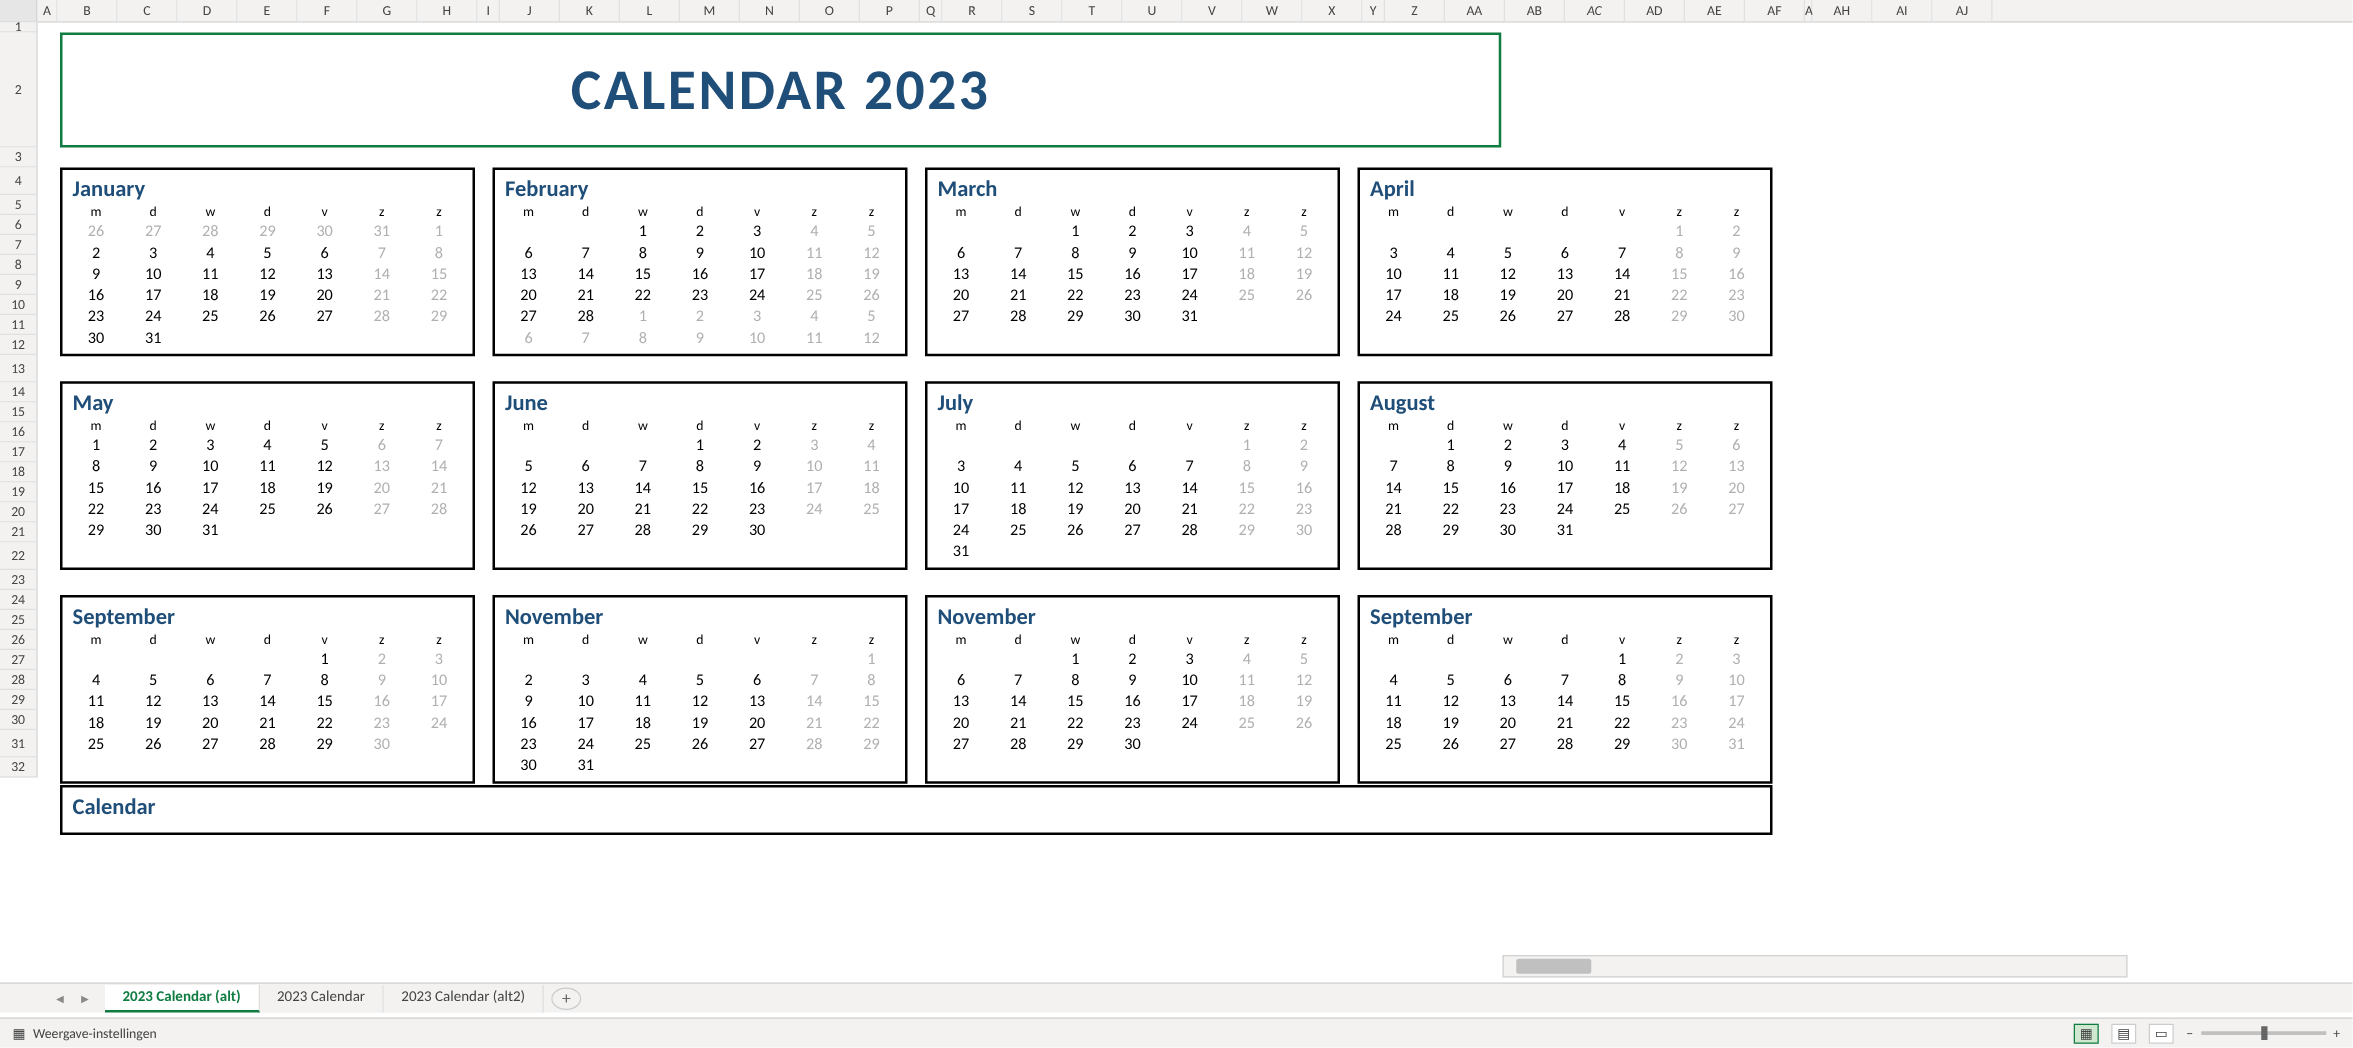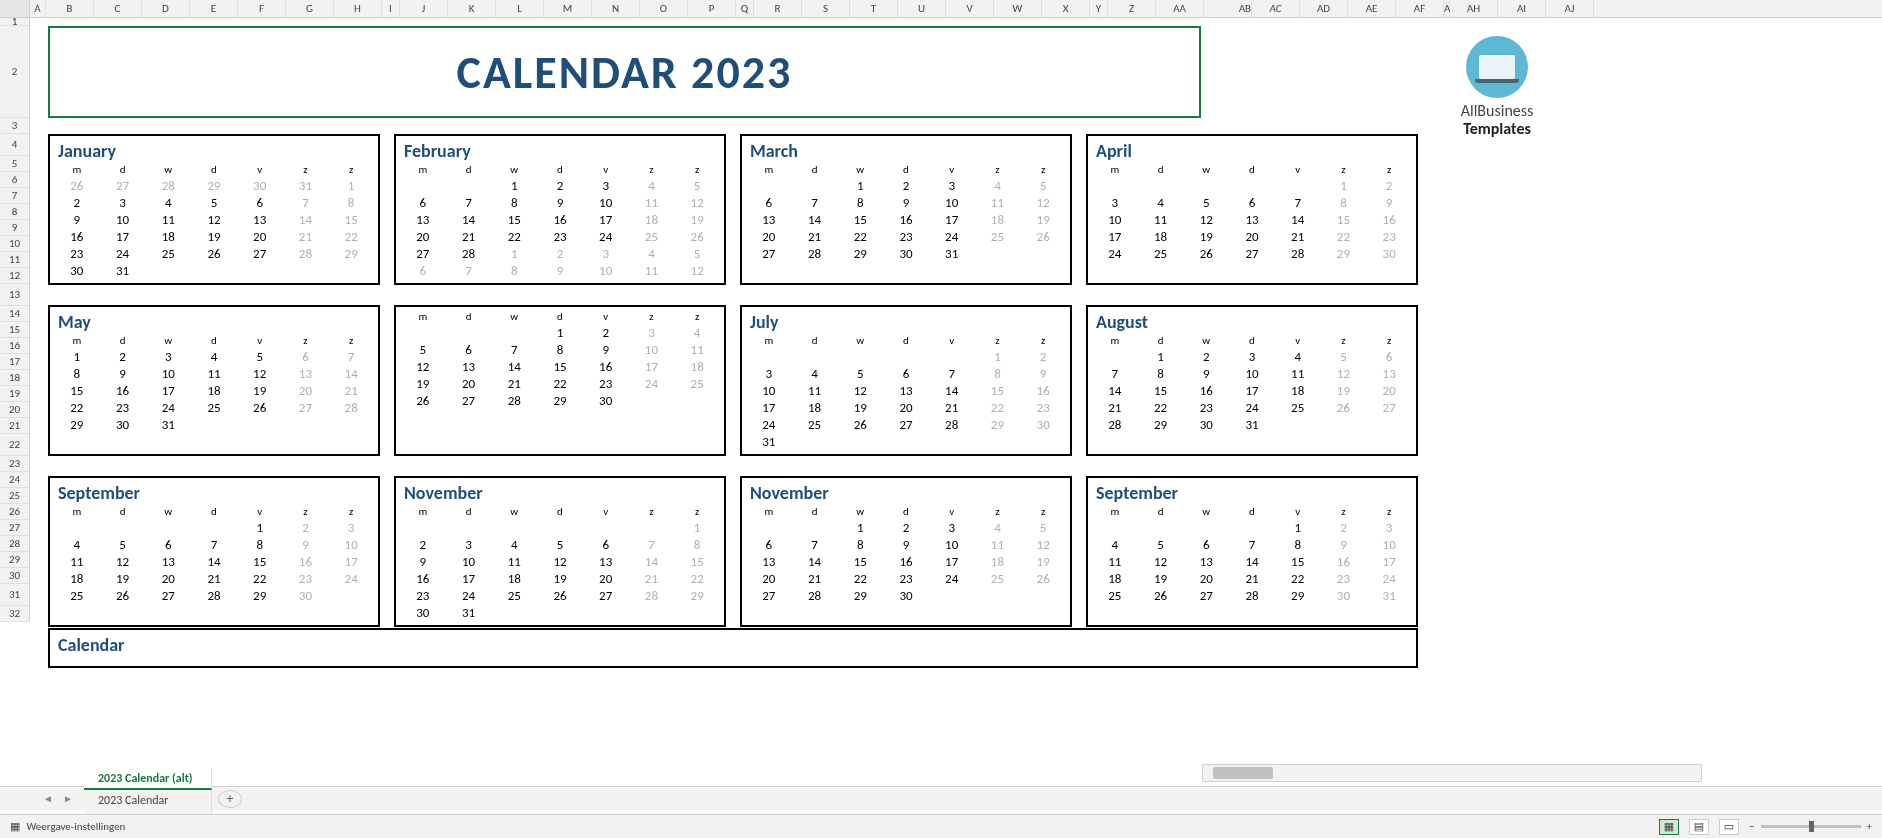--- a/index.html
+++ b/index.html
@@ -89,21 +89,21 @@
       <div class="col-header" style="width: 48px;">R</div>
       <div class="col-header" style="width: 48px;">S</div>
       <div class="col-header" style="width: 48px;">T</div>
       <div class="col-header" style="width: 48px;">U</div>
       <div class="col-header" style="width: 48px;">V</div>
       <div class="col-header" style="width: 48px;">W</div>
       <div class="col-header" style="width: 48px;">X</div>
       <div class="col-header" style="width: 18px;">Y</div>
       <div class="col-header" style="width: 48px;">Z</div>
       <div class="col-header" style="width: 48px;">AA</div>
-      <div class="col-header" style="width: 48px; text-align: right;">AB</div>
+      <div class="col-header" style="width: 48px;">AB</div>
       <div class="col-header" style="width: 48px; font-style: italic;">AC</div>
       <div class="col-header" style="width: 48px;">AD</div>
       <div class="col-header" style="width: 48px;">AE</div>
       <div class="col-header" style="width: 48px;">AF</div>
       <div class="col-header" style="width: 6px;">A</div>
       <div class="col-header" style="width: 48px;">AH</div>
       <div class="col-header" style="width: 48px;">AI</div>
       <div class="col-header" style="width: 48px;">AJ</div>
     </div>
 </div>
@@ -141,26 +141,20 @@
     <div class="row-header" style="height: 16px;">30</div>
     <div class="row-header" style="height: 22px;">31</div>
     <div class="row-header" style="height: 16px;">32</div>
   </div>
 
 <div class="grid-area">
   <div class="title-box">
     <div class="title-text">CALENDAR 2023</div>
   </div>
 
-  <div class="logo">
-    <div class="logo-circle">
-        <div class="logo-laptop"></div>
-      </div>
-    <div class="logo-text"><span>AllBusiness</span><br><b>Templates</b></div>
-  </div>
 
   <div class="months" id="months">
       <div class="month">
         <div class="month-name">January</div>
         <div class="month-grid">
           <div class="dow">m</div>
           <div class="dow">d</div>
           <div class="dow">w</div>
           <div class="dow">d</div>
           <div class="dow">v</div>
@@ -399,20 +393,21 @@
           <div class="day">29</div>
           <div class="day">30</div>
           <div class="day">31</div>
           <div class="day"></div>
           <div class="day"></div>
           <div class="day weekend"></div>
           <div class="day weekend"></div>
         </div>
       </div>
       <div class="month">
+        <div class="month-name">June</div>
         <div class="month-grid">
           <div class="dow">m</div>
           <div class="dow">d</div>
           <div class="dow">w</div>
           <div class="dow">d</div>
           <div class="dow">v</div>
           <div class="dow">z</div>
           <div class="dow">z</div>
           <div class="day"></div>
           <div class="day"></div>
@@ -752,21 +747,21 @@
   <div class="holidays">
     <div class="holidays-title">Calendar</div>
   </div>
 </div>
 
 <div class="sheet-tabs">
   <div class="tab-nav">
     <div class="tab-nav-btn">◄</div>
     <div class="tab-nav-btn">►</div>
   </div>
-  <div id="tabs" style="display:flex;flex-direction:column;">
+  <div id="tabs" style="display:flex;">
       <div class="sheet-tab active">2023 Calendar (alt)</div>
       <div class="sheet-tab">2023 Calendar</div>
       <div class="sheet-tab">2023 Calendar (alt2)</div>
     </div>
   <div class="add-sheet">+</div>
   <div class="hscroll">
       <div class="hscroll-thumb"></div>
     </div>
 </div>
 

